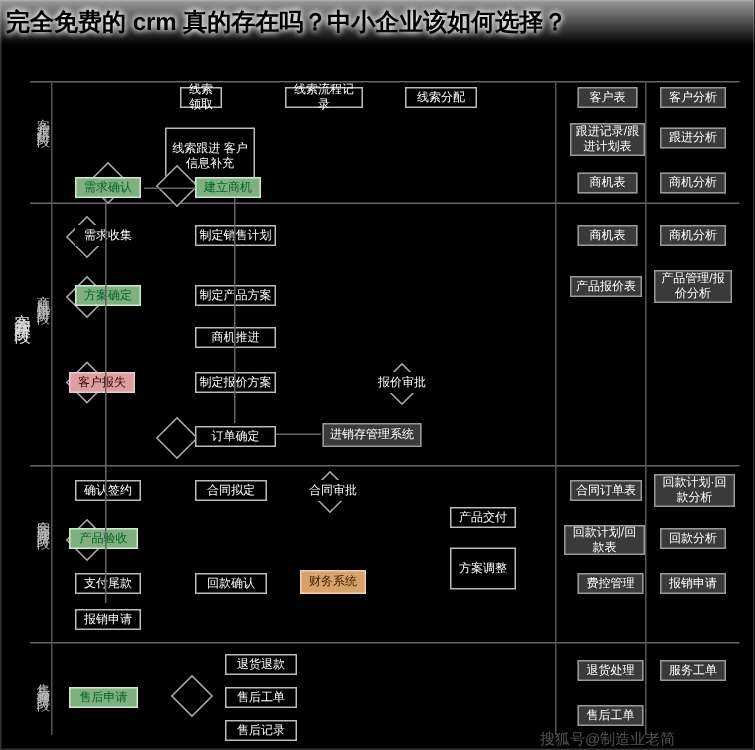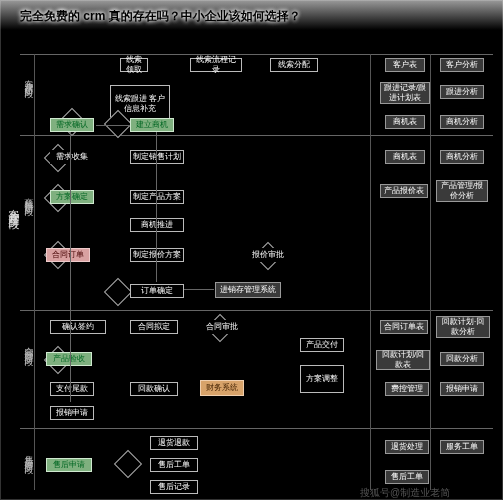--- a/index.html
+++ b/index.html
@@ -1,19 +1,19 @@
 <!DOCTYPE html>
 <html><head>
 <meta charset="utf-8">
 <style>
   html,body{margin:0;padding:0;background:#000;font-family:"Microsoft YaHei",Arial,sans-serif;overflow:hidden}
   .stage{position:relative;width:503px;height:500px;background:#000;color:#fff}
-  .title{position:absolute;left:0;top:0;right:0;font-size:12px;line-height:28px;color:#000;font-weight:600;
+  .title{position:absolute;left:0;top:0;right:0;font-size:16px;line-height:28px;color:#000;font-weight:600;
          text-shadow:0 0 4px #fff,0 0 4px #fff; 
-         background:linear-gradient(#e8e8e8aa,#e8e8e800);padding:2px 4px 0 20px}
+         background:linear-gradient(#e8e8e8aa,#e8e8e800);padding:2px 4px 0 4px}
   .frame{position:absolute;inset:0;border:1px solid #333}
   .hline{position:absolute;left:20px;right:10px;height:1px;background:#666}
   .vline{position:absolute;top:10px;bottom:10px;width:1px;background:#555}
   .node{position:absolute;box-sizing:border-box;font-size:8px;line-height:10px;text-align:center;
         display:flex;align-items:center;justify-content:center;padding:1px 2px;color:#fff;
         background:#000;border:1px solid #bbb}
   .node.grey{background:#3a3a3a;border-color:#999}
   .node.green{background:#7fb07f;border-color:#cfe8cf;color:#062}
   .node.pink{background:#d9a1a1;border-color:#eecaca;color:#400}
   .node.orange{background:#d8a36a;border-color:#f0d0b0;color:#402000}
@@ -73,30 +73,30 @@
 
 <div class="diamond" style="left:48px;top:188px"></div>
 <div class="node green" style="left:50px;top:190px;width:44px;height:14px">方案确定</div>
 <div class="node" style="left:130px;top:190px;width:54px;height:14px">制定产品方案</div>
 <div class="node grey" style="left:380px;top:184px;width:48px;height:14px">产品报价表</div>
 <div class="node grey" style="left:436px;top:180px;width:52px;height:22px">产品管理/报价分析</div>
 
 <div class="node" style="left:130px;top:218px;width:54px;height:14px">商机推进</div>
 
 <div class="diamond" style="left:48px;top:245px"></div>
-<div class="node pink" style="left:46px;top:248px;width:44px;height:14px">合同订单</div>
+<div class="node pink" style="left:46px;top:248px;width:44px;height:14px">客户报失</div>
 <div class="node" style="left:130px;top:248px;width:54px;height:14px">制定报价方案</div>
 <div class="diamond" style="left:258px;top:246px"></div>
 <div class="node" style="left:246px;top:248px;width:44px;height:14px;border:none">报价审批</div>
 
 <div class="diamond" style="left:108px;top:282px"></div>
 <div class="node" style="left:130px;top:284px;width:54px;height:14px">订单确定</div>
 <div class="node grey" style="left:215px;top:282px;width:66px;height:16px">进销存管理系统</div>
 
-<div class="node" style="left:50px;top:320px;width:56px;height:14px">确认签约</div>
+<div class="node" style="left:50px;top:320px;width:44px;height:14px">确认签约</div>
 <div class="node" style="left:130px;top:320px;width:48px;height:14px">合同拟定</div>
 <div class="diamond" style="left:210px;top:318px"></div>
 <div class="node" style="left:200px;top:320px;width:44px;height:14px;border:none">合同审批</div>
 <div class="node" style="left:300px;top:338px;width:44px;height:14px">产品交付</div>
 <div class="node grey" style="left:380px;top:320px;width:48px;height:14px">合同订单表</div>
 <div class="node grey" style="left:436px;top:316px;width:54px;height:22px">回款计划·回款分析</div>
 
 <div class="diamond" style="left:48px;top:350px"></div>
 <div class="node green" style="left:46px;top:352px;width:46px;height:14px">产品验收</div>
 <div class="node grey" style="left:376px;top:350px;width:54px;height:20px">回款计划/回款表</div>

